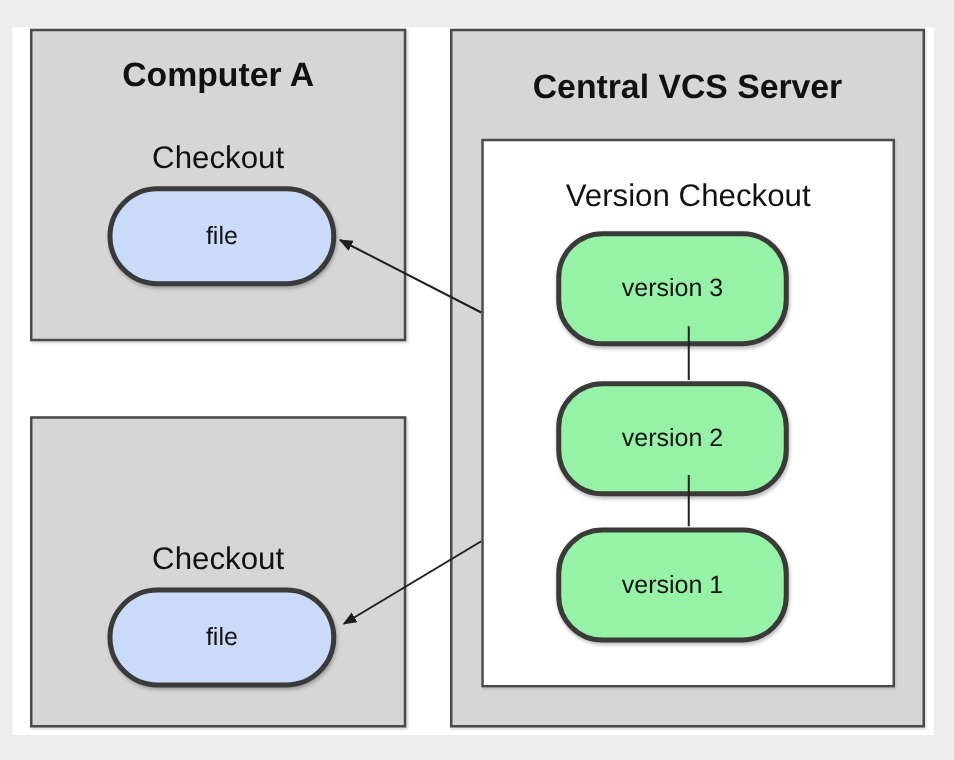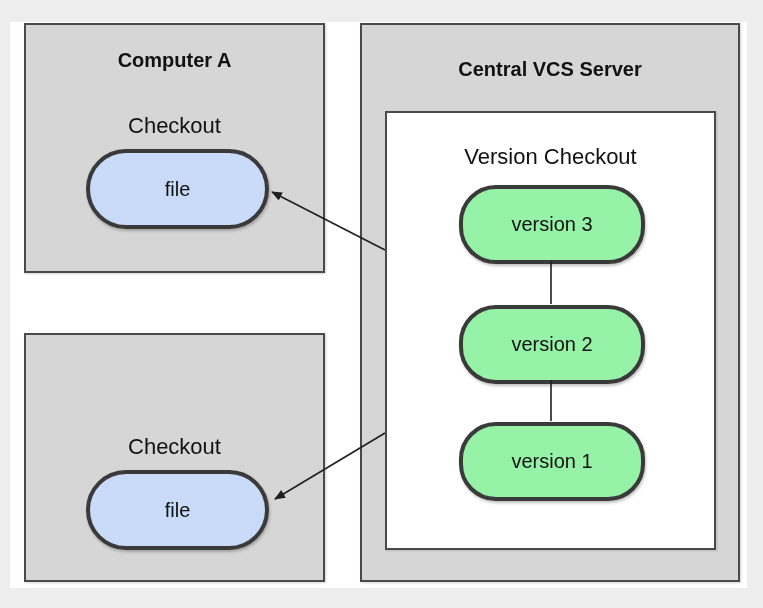--- a/index.html
+++ b/index.html
@@ -25,29 +25,29 @@
   #version-db-box {
     left:385px; top:111px; width:331px; height:439px;
     background: var(--canvas-bg, #fff);
     border: 2px solid var(--box-border, #4a4a4a);
     position:absolute;
     box-shadow: 1px 1px 2px rgba(0,0,0,0.15);
   }
 
   .box-title {
     position:absolute; left:0; right:0; text-align:center;
-    font-weight:bold; font-size:20px; line-height:27px;
+    font-weight:bold; font-size:27px; line-height:27px;
   }
   #computer-a-box .box-title { top:22px; }
   #computer-b-box .box-title { top:27px; }
   #server-box   .box-title   { top:31px; }
 
   .sub-label {
     position:absolute; left:0; right:0; text-align:center;
-    font-size:22px; line-height:22px;
+    font-size:25px; line-height:22px;
   }
   #computer-a-box .sub-label { top:90px; }
   #computer-b-box .sub-label { top:101px; }
   #version-db-box .sub-label { top:33px; }
 
   .pill {
     position:absolute;
     display:flex; align-items:center; justify-content:center;
     font-size:20px;
     border: 4px solid var(--pill-border, #3a3a3a);
@@ -55,21 +55,21 @@
     box-shadow: 1px 2px 3px rgba(0,0,0,0.25);
   }
   .file-pill {
     left:60px; width:183px; height:80px;
     background: var(--file-fill, #c9dbf8);
   }
   #computer-a-box .file-pill { top:124px; }
   #computer-b-box .file-pill { top:135px; }
 
   .version-pill {
-    left:72px; width:186px; height:79px;
+    left:58px; width:186px; height:92px;
     background: var(--version-fill, #95f2a7);
     border-radius: 37px;
   }
   #version-3-node { top:72px;  }
   #version-2-node { top:192px; }
   #version-1-node { top:309px; }
 
   #connector-layer {
     position:absolute; left:0; top:0; width:763px; height:608px;
     pointer-events:none;

